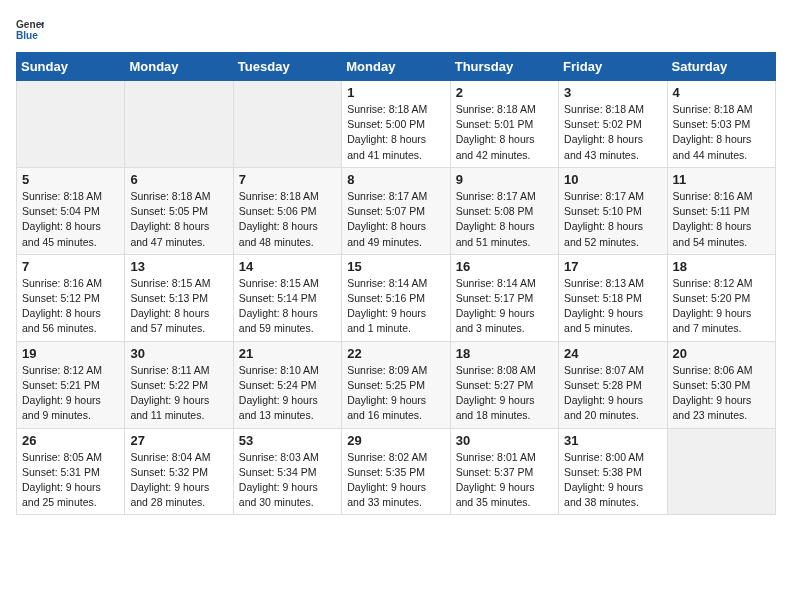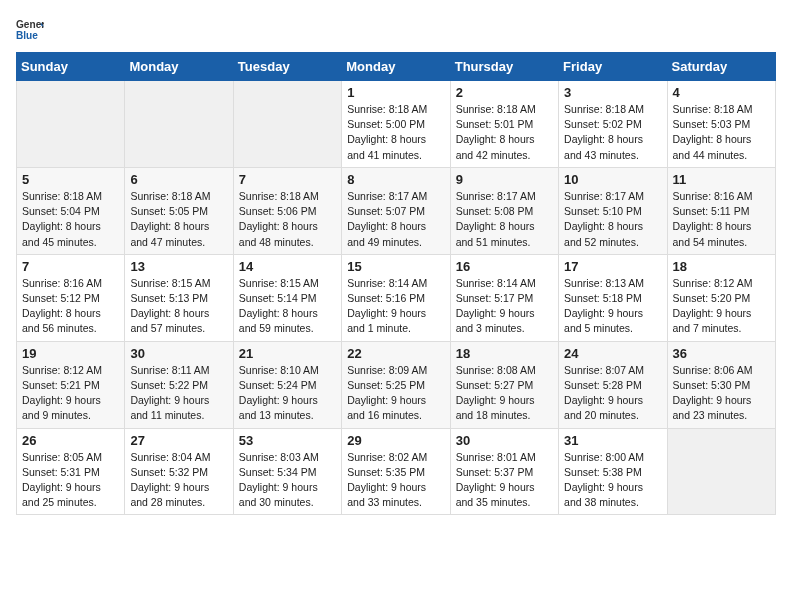--- a/index.html
+++ b/index.html
@@ -214,21 +214,21 @@
         </td>
         <td>
           <span class="day-number">18</span>
           <div class="day-info">Sunrise: 8:08 AM<br>Sunset: 5:27 PM<br>Daylight: 9 hours and 18 minutes.</div>
         </td>
         <td>
           <span class="day-number">24</span>
           <div class="day-info">Sunrise: 8:07 AM<br>Sunset: 5:28 PM<br>Daylight: 9 hours and 20 minutes.</div>
         </td>
         <td>
-          <span class="day-number">36</span>
+          <span class="day-number">20</span>
           <div class="day-info">Sunrise: 8:06 AM<br>Sunset: 5:30 PM<br>Daylight: 9 hours and 23 minutes.</div>
         </td>
       </tr>
       <tr>
         <td>
           <span class="day-number">26</span>
           <div class="day-info">Sunrise: 8:05 AM<br>Sunset: 5:31 PM<br>Daylight: 9 hours and 25 minutes.</div>
         </td>
         <td>
           <span class="day-number">27</span>

